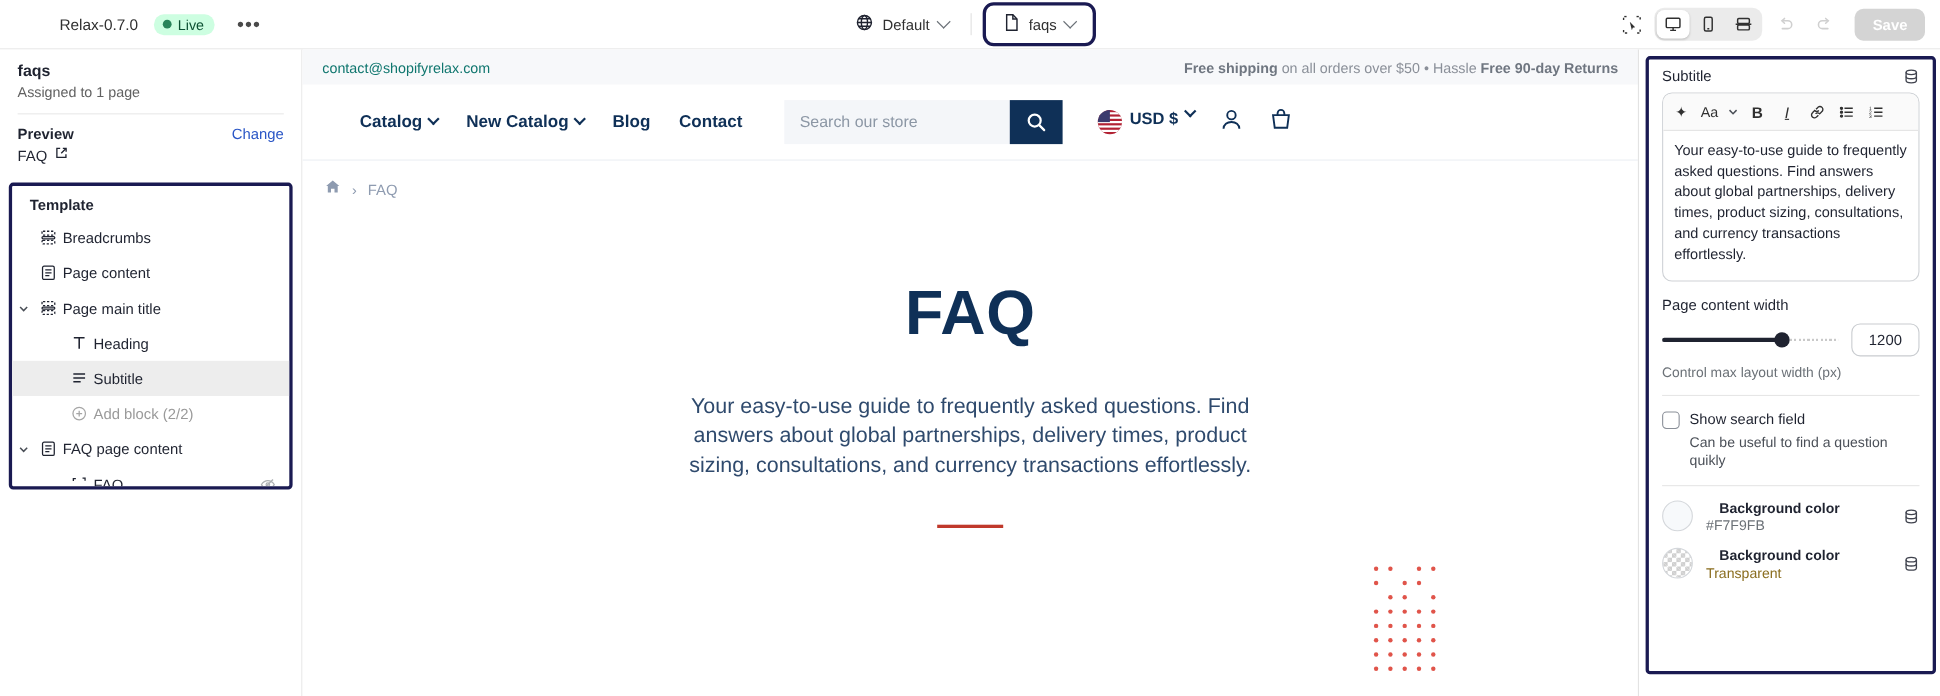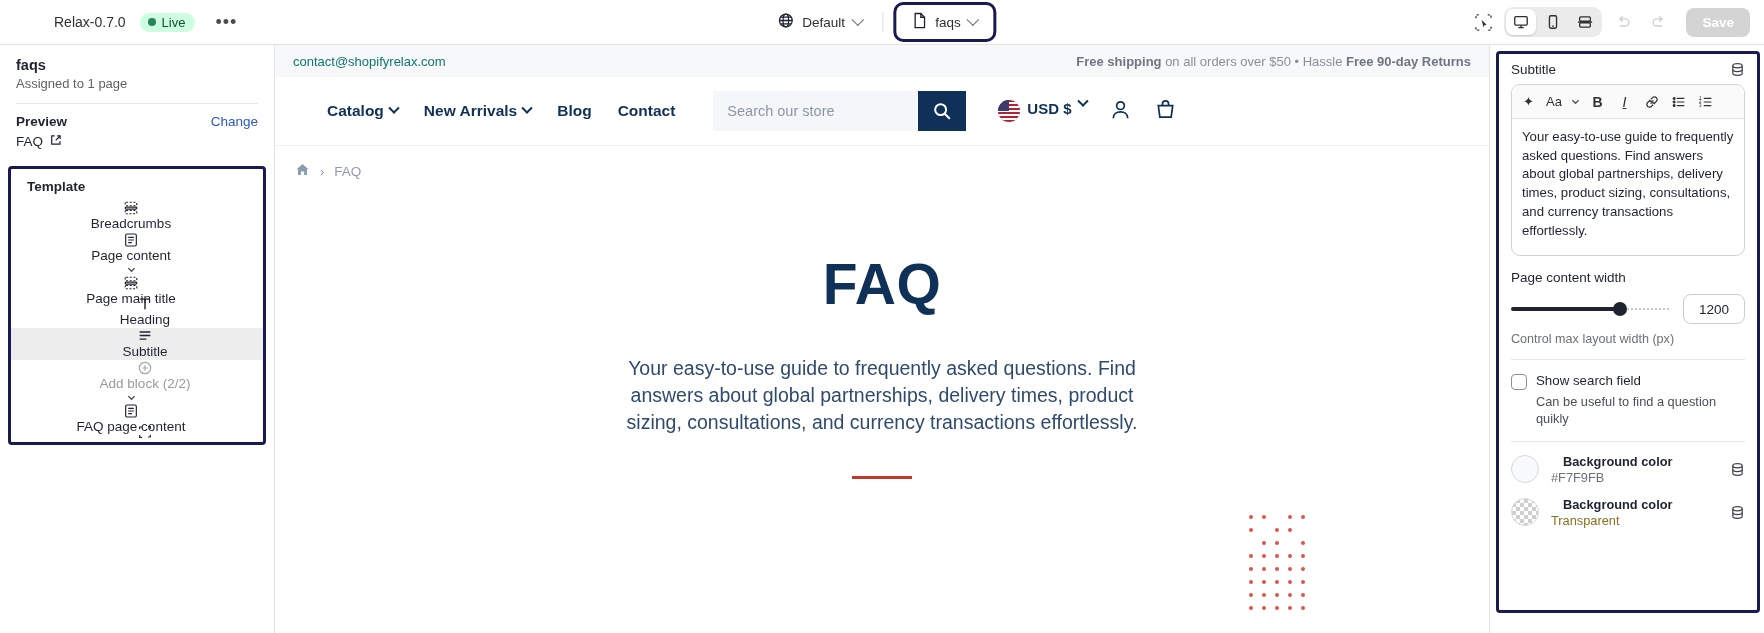--- a/index.html
+++ b/index.html
@@ -81,21 +81,21 @@
   .sb-prev-val { display: flex; align-items: center; gap: 7px; margin-top: 3px; }
   .sb-prev-val-txt { font-size: 13.5px; color: #1f2330; }
 
   .tpl-box {
     border: 3px solid #1a1a52; border-radius: 4px;
     margin: 4px 8px 0 8px; height: 279px; background: #fff; overflow: hidden;
   }
   .tpl-title { font-size: 13.5px; font-weight: 700; color: #1f2330; padding: 10px 0 6px 16px; }
   .tree-row {
     display: flex; align-items: center; height: 32px; cursor: pointer;
-    font-size: 13.5px; color: #1f2330; padding-right: 12px; flex-direction: column;
+    font-size: 13.5px; color: #1f2330; padding-right: 12px;
   }
   .tree-row.selected { background: #ededed; }
   .tree-row.muted { color: #9a9a9a; cursor: default; }
   .tw-caret { width: 20px; display: flex; align-items: center; justify-content: center; }
   .tw-caret svg { display: block; }
   .tw-spacer { width: 20px; }
   .tw-icon { width: 26px; display: flex; align-items: center; justify-content: center; }
   .tree-label { flex: 1; }
   .tree-eye { opacity: .55; display: flex; align-items: center; }
   .ind-1 { padding-left: 0px; }
@@ -499,21 +499,21 @@
     </span>
   </div>
 
   <div class="store-header">
     <div class="navlinks" id="navlinks">
         <div class="navlink">
           <span>Catalog</span>
           <span class="nav-caret"></span>
         </div>
         <div class="navlink">
-          <span>New Arrivals</span>
+          <span>New Catalog</span>
           <span class="nav-caret"></span>
         </div>
         <div class="navlink">
           <span>Blog</span>
         </div>
         <div class="navlink">
           <span>Contact</span>
         </div>
       </div>
     <div class="searchwrap">

